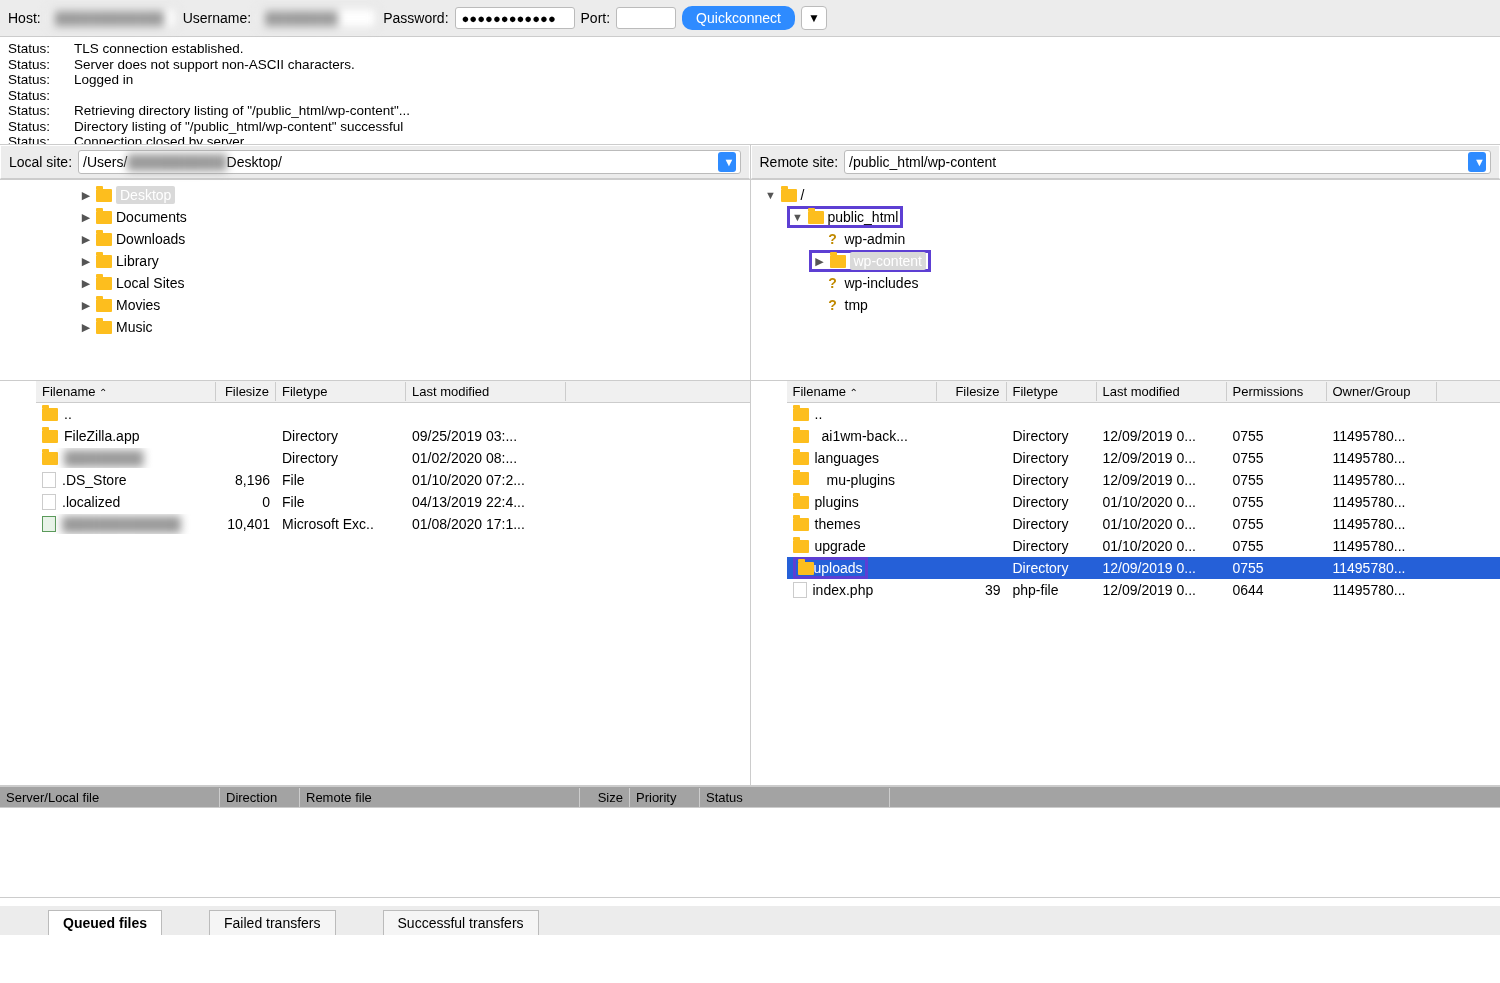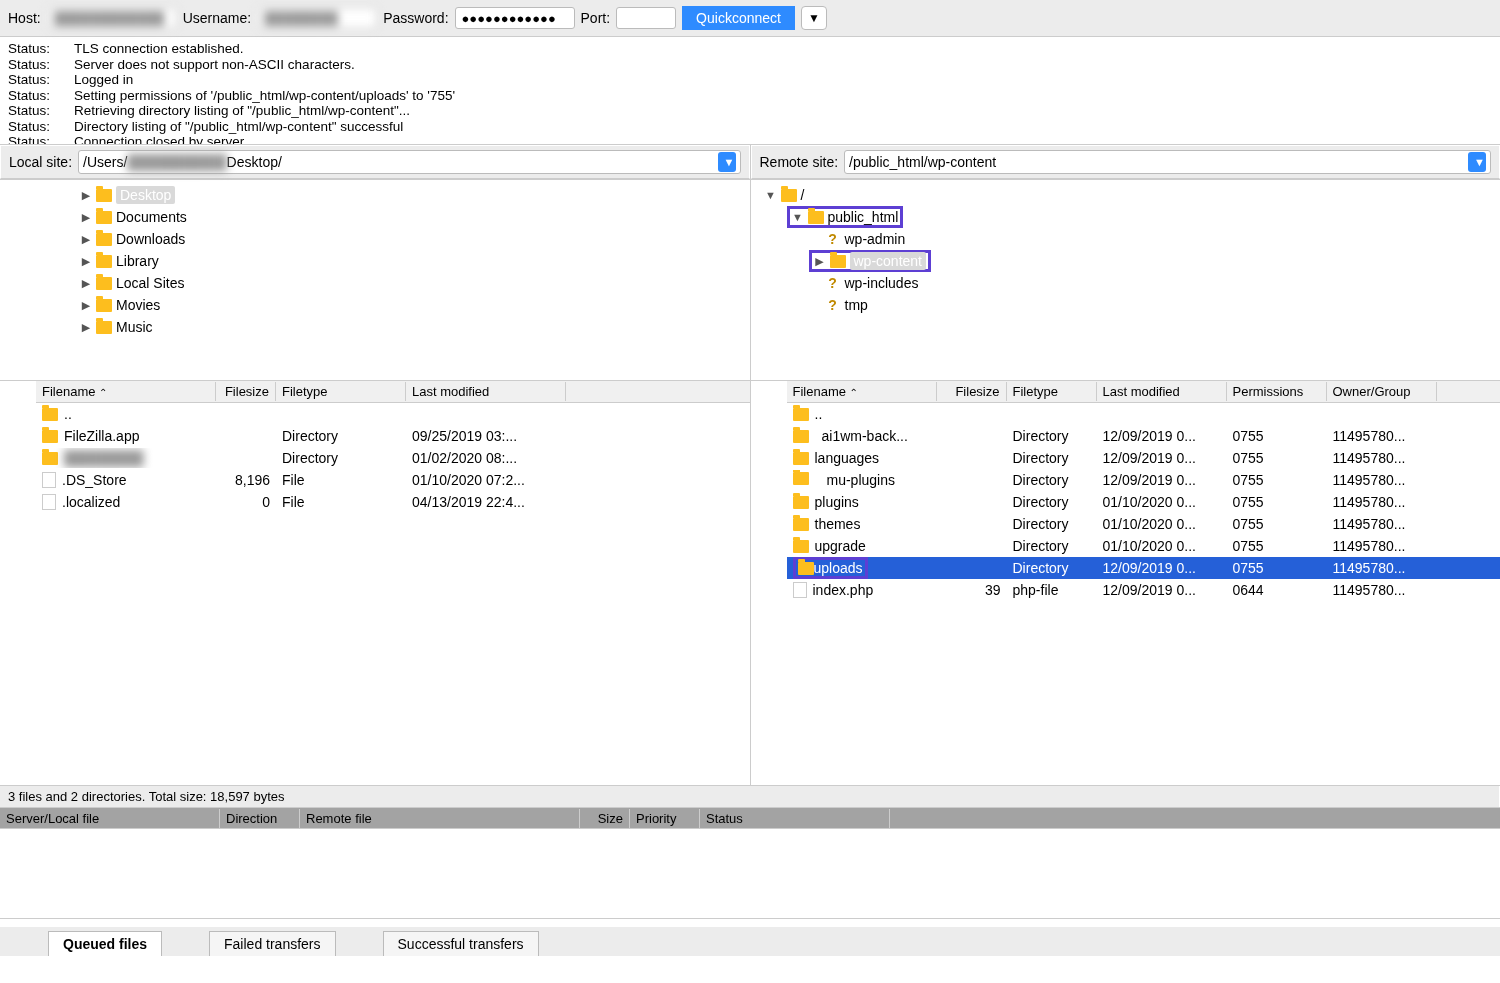--- a/index.html
+++ b/index.html
@@ -31,21 +31,21 @@
     height: 22px;
   }
   .toolbar .host { width: 130px; }
   .toolbar .user { width: 120px; }
   .toolbar .pass { width: 120px; }
   .toolbar .port { width: 60px; }
   .btn-quick {
     background: #2e8bff;
     color: #fff;
     border: none;
-    border-radius: 0;
+    border-radius: 10px;
     padding: 4px 14px;
     font-size: 14px;
     cursor: pointer;
   }
   .btn-drop {
     background: #fff;
     border: 1px solid #bbb;
     border-radius: 4px;
     padding: 0 6px;
     cursor: pointer;
@@ -295,21 +295,20 @@
     <div class="log-row">
       <span class="lab">Status:</span>
       <span>Server does not support non-ASCII characters.</span>
     </div>
     <div class="log-row">
       <span class="lab">Status:</span>
       <span>Logged in</span>
     </div>
     <div class="log-row">
       <span class="lab">Status:</span>
-      <span>Setting permissions of '/public_html/wp-content/uploads' to '755'</span>
     </div>
     <div class="log-row">
       <span class="lab">Status:</span>
       <span>Retrieving directory listing of "/public_html/wp-content"...</span>
     </div>
     <div class="log-row">
       <span class="lab">Status:</span>
       <span>Directory listing of "/public_html/wp-content" successful</span>
     </div>
     <div class="log-row">
@@ -470,20 +469,29 @@
         </div>
         <div class="trow">
     <div class="td" style="width:180px;display:flex;align-items:center;gap:6px">
             <span class="file-icon"></span>
             <span class="">.localized</span>
           </div>
     <div class="td" style="width:60px;text-align:right">0</div>
     <div class="td" style="width:130px">File</div>
     <div class="td" style="width:160px">04/13/2019 22:4...</div>
         </div>
+        <div class="trow">
+    <div class="td" style="width:180px;display:flex;align-items:center;gap:6px">
+            <span class="xls-icon"></span>
+            <span class="blur">████████████</span>
+          </div>
+    <div class="td" style="width:60px;text-align:right">10,401</div>
+    <div class="td" style="width:130px">Microsoft Exc..</div>
+    <div class="td" style="width:160px">01/08/2020 17:1...</div>
+        </div>
       </div>
   </div>
   <div class="table-pane" style="border-right:none;">
     <div class="thead">
       <div class="th" style="width:150px"><span>Filename</span> <span class="sort-arrow">⌃</span></div>
       <div class="th" style="width:70px;text-align:right">Filesize</div>
       <div class="th" style="width:90px">Filetype</div>
       <div class="th" style="width:130px">Last modified</div>
       <div class="th" style="width:100px">Permissions</div>
       <div class="th" style="width:110px">Owner/Group</div>
@@ -588,21 +596,20 @@
     <div class="td" style="width:90px">php-file</div>
     <div class="td" style="width:130px">12/09/2019 0...</div>
     <div class="td" style="width:100px">0644</div>
     <div class="td" style="width:110px">11495780...</div>
         </div>
       </div>
   </div>
 </div>
 
 <div class="status-strip">
-  <div>3 files and 2 directories. Total size: 18,597 bytes</div>
 </div>
 
 <div class="transfer-head">
   <div class="th" style="width:220px">Server/Local file</div>
   <div class="th" style="width:80px">Direction</div>
   <div class="th" style="width:280px">Remote file</div>
   <div class="th" style="width:50px;text-align:right">Size</div>
   <div class="th" style="width:70px">Priority</div>
   <div class="th" style="width:190px">Status</div>
 </div>

